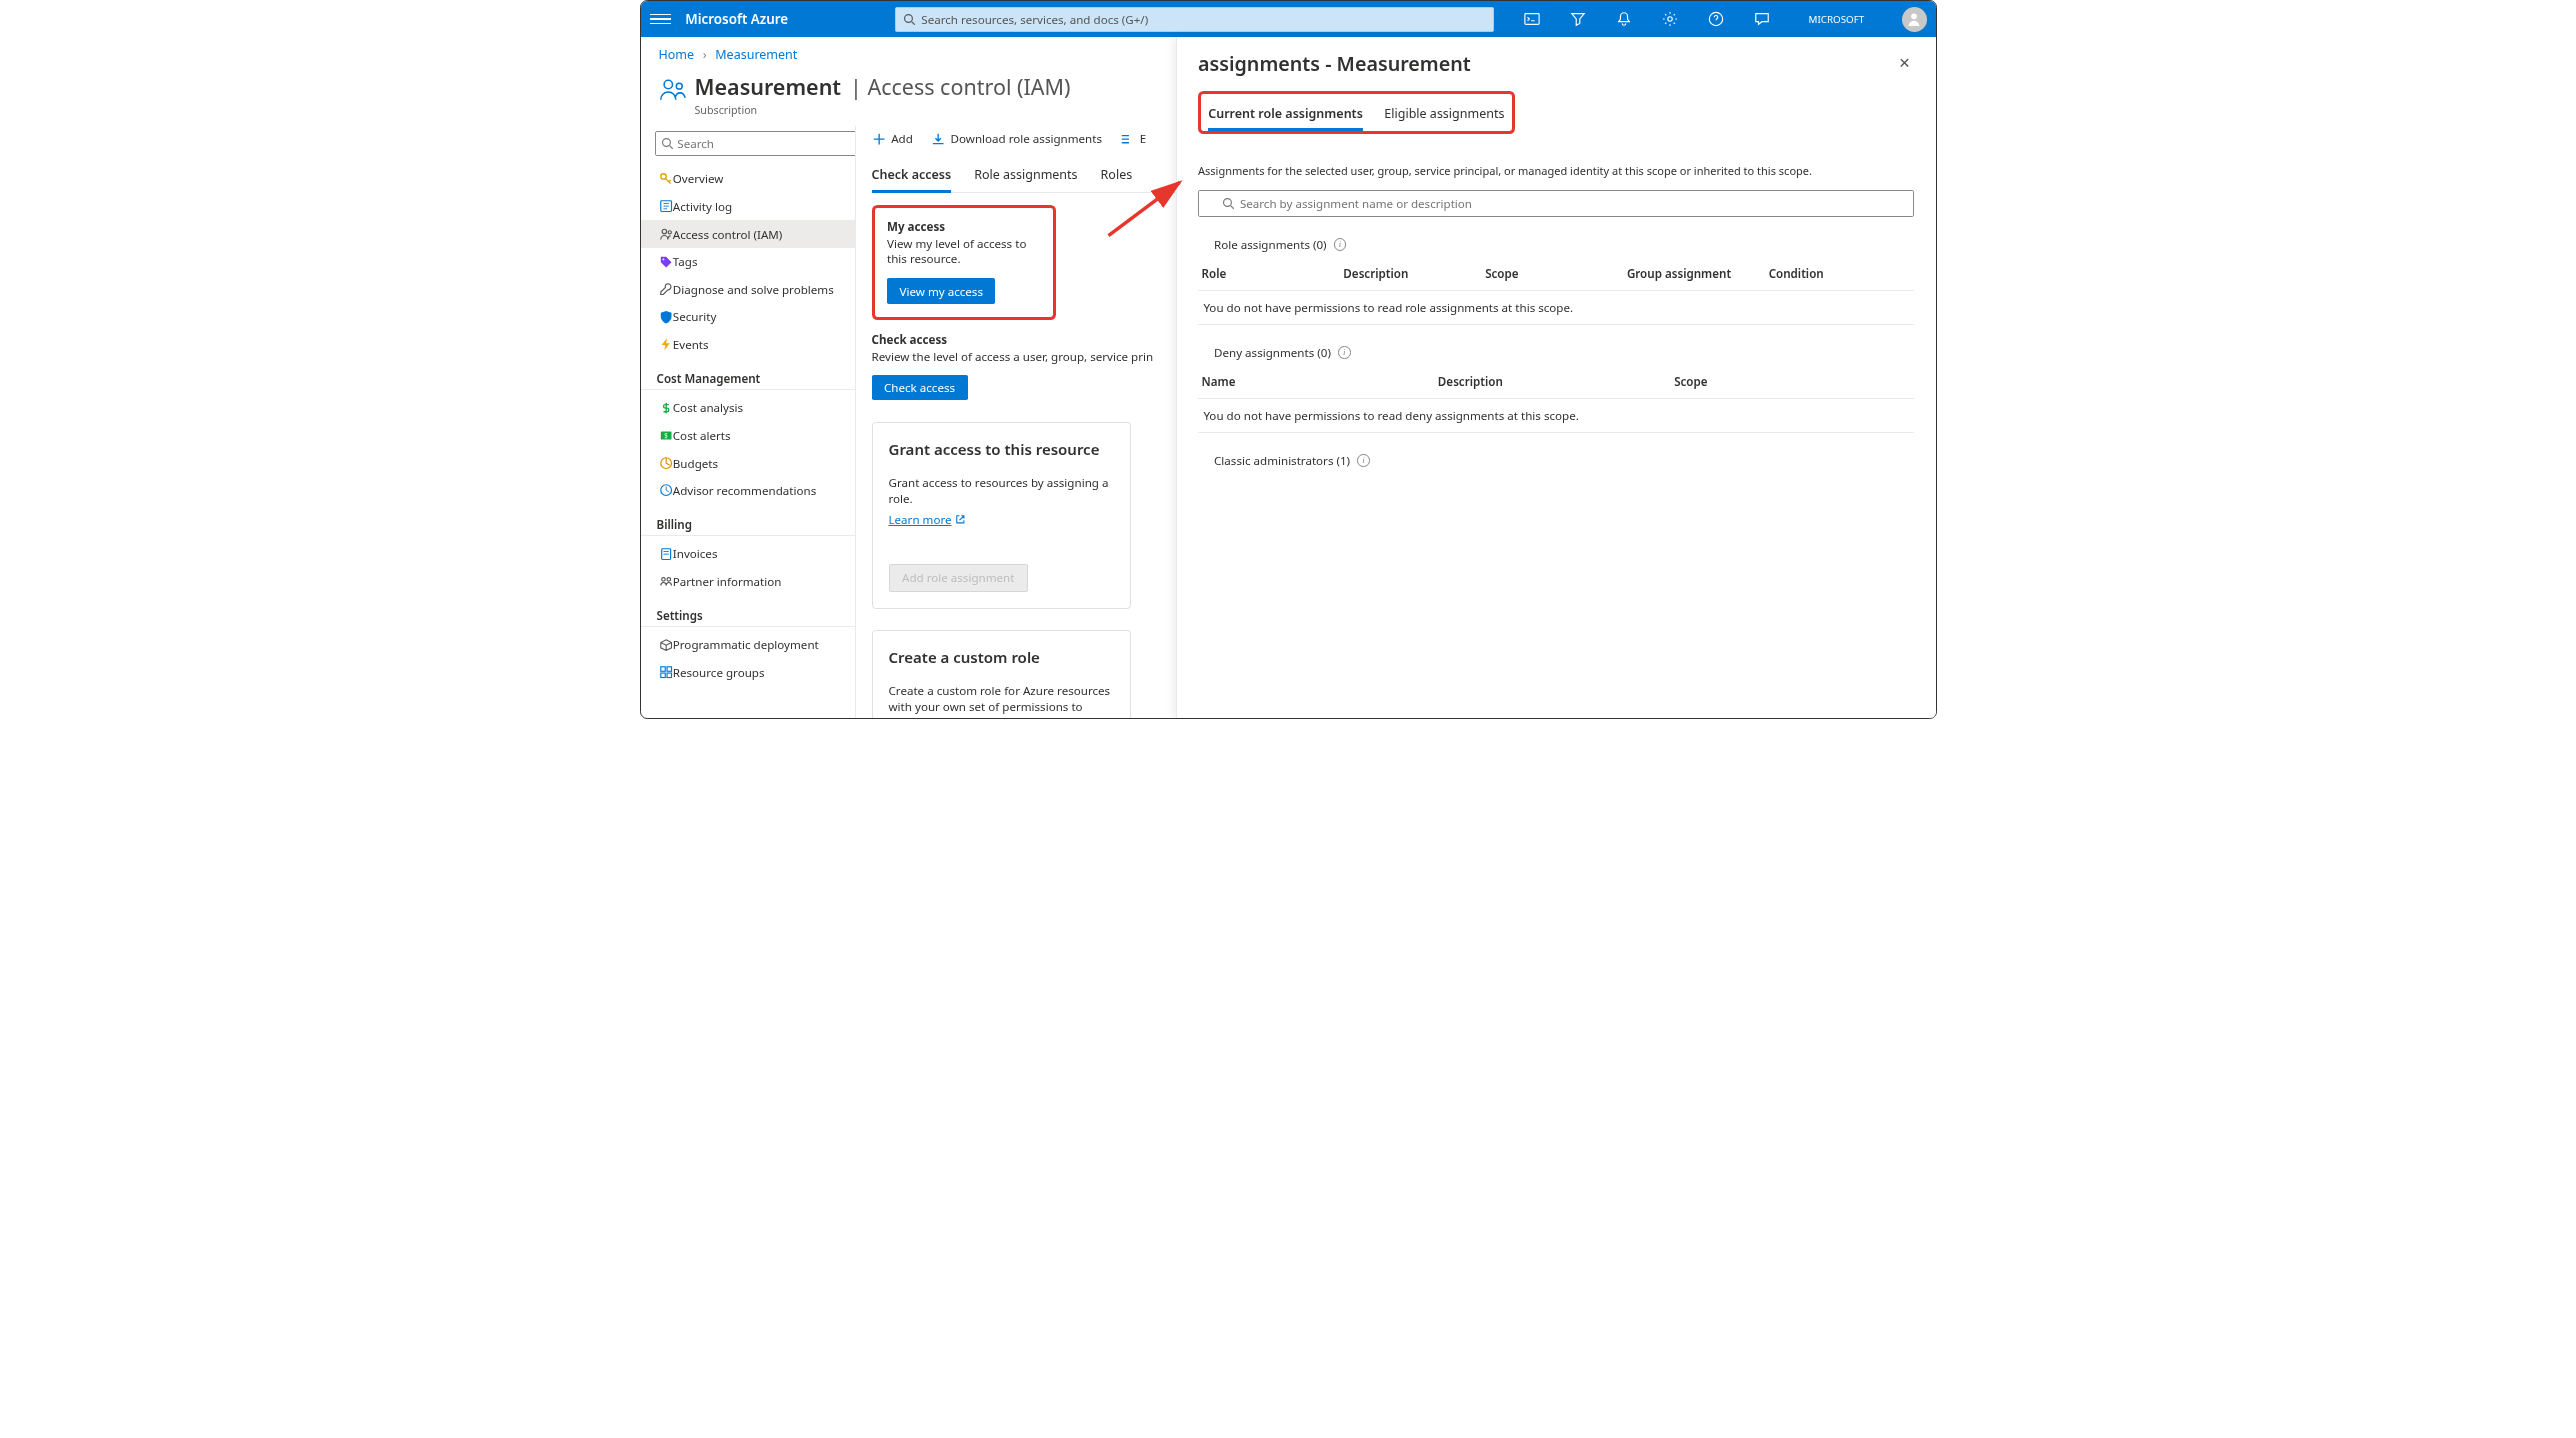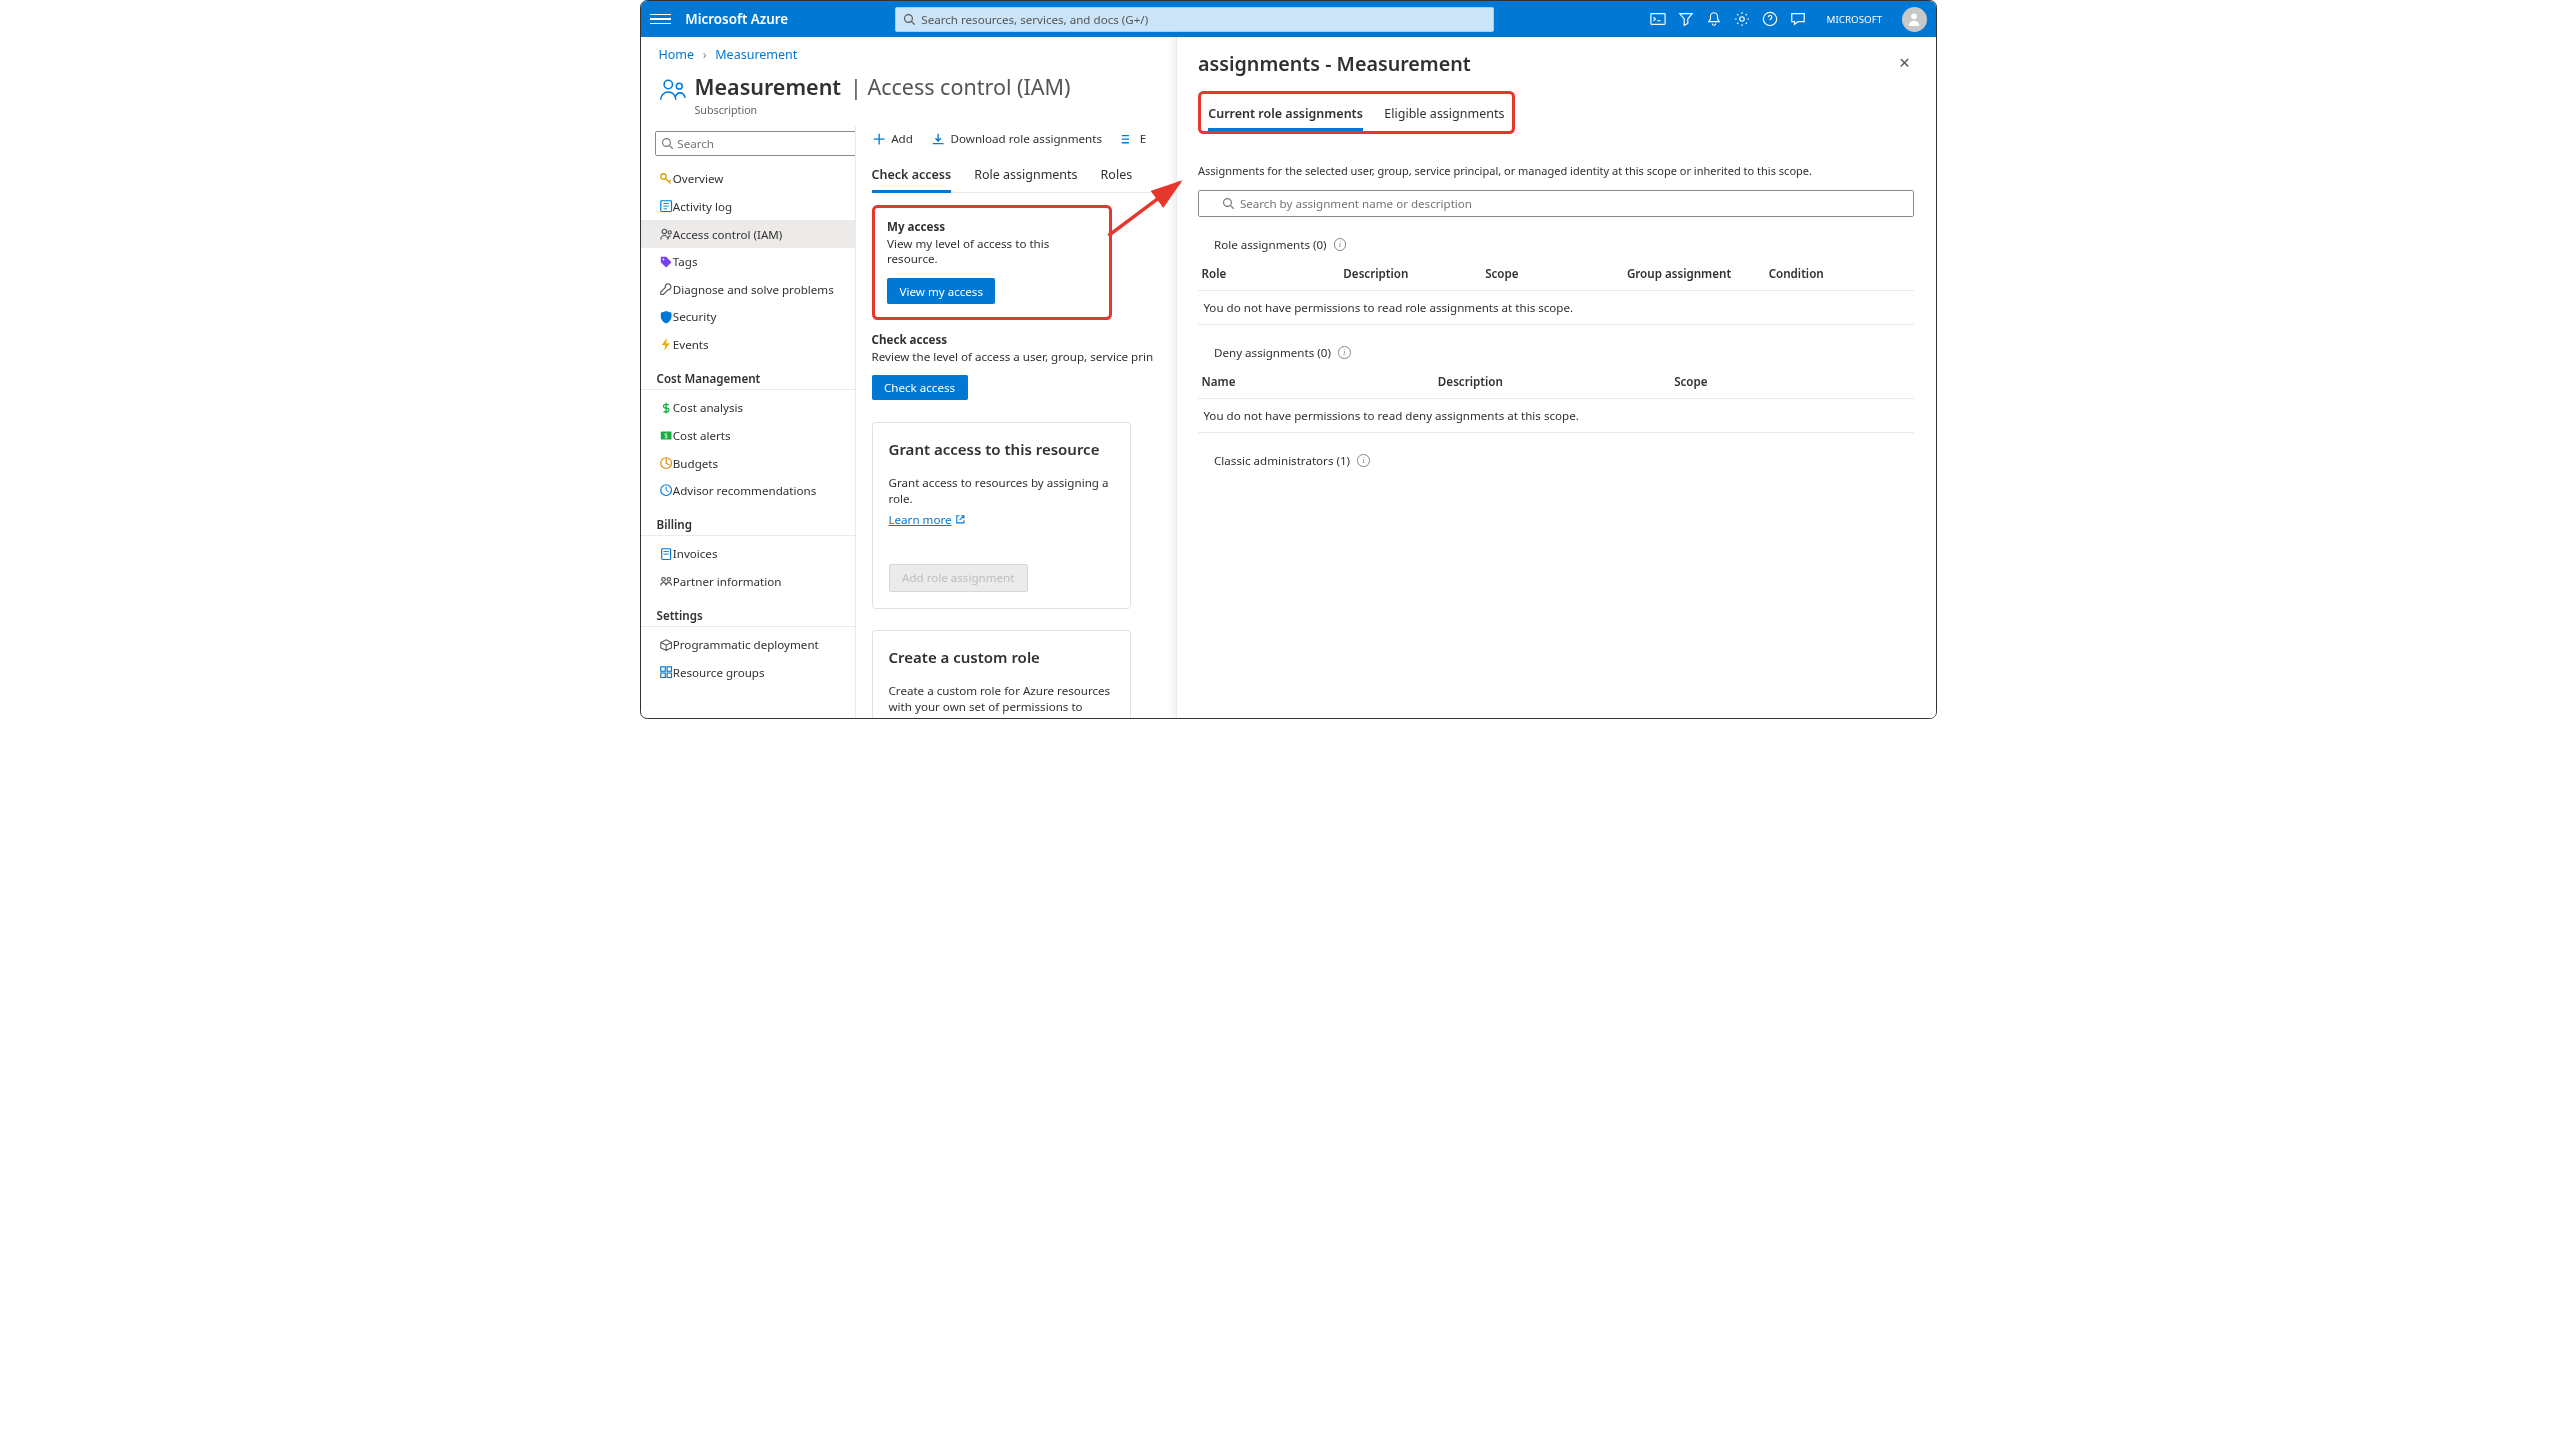--- a/index.html
+++ b/index.html
@@ -8,21 +8,21 @@
 
 
 .topbar { height: 36px; background: #0078d4; display: flex; align-items: center; color: #fff; padding: 0 9px; }
 .hamburger { width: 21.5px; height: 21.5px; display: flex; flex-direction: column; justify-content: center; gap: 2.7px; cursor: pointer; margin-right: 14.3px; }
 .hamburger span { height: 1.8px; background: #fff; display: block; }
 .brand { font-weight: 600; font-size: 13.4px; margin-right: 107px; }
 .topsearch { flex: 0 0 599px; background: #cce4f7; border: 0.9px solid #a3d0f0; border-radius: 1.8px; height: 25px; display: flex; align-items: center; padding: 0 7.2px; }
 .topsearch svg { width: 12.5px; height: 12.5px; margin-right: 5.4px; }
 .topsearch input { flex: 1; border: none; background: transparent; font-size: 11.6px; color: #333; outline: none; }
 .topsearch input::placeholder { color: #555; }
-.topicons { margin-left: auto; display: flex; align-items: center; gap: 12px; }
+.topicons { margin-left: auto; display: flex; align-items: center; gap: 30px; }
 .topicon { width: 16px; height: 16px; display: flex; align-items: center; justify-content: center; cursor: pointer; }
 .tenant { font-size: 9.8px; margin-left: 9px; margin-right: 7.2px; }
 .avatar { width: 25px; height: 25px; border-radius: 50%; background: #c8c8c8; display: flex; align-items: center; justify-content: center; }
 
 
 .breadcrumb { padding: 9px 18px 5.4px; font-size: 12.5px; }
 .breadcrumb a { color: #0078d4; text-decoration: none; }
 .breadcrumb .sep { color: #888; margin: 0 5.4px; }
 
 
@@ -47,21 +47,21 @@
 
 .main { flex: 1; padding: 5.4px 14.3px 0 16px; overflow: hidden; }
 .toolbar { display: flex; align-items: center; gap: 18px; font-size: 11.6px; color: #323130; padding-bottom: 12.5px; }
 .tool { display: flex; align-items: center; gap: 5.4px; cursor: pointer; }
 .tool svg { width: 14.3px; height: 14.3px; color: #0078d4; }
 .tabs { display: flex; gap: 23px; border-bottom: 0.9px solid #eaeaea; }
 .tab { padding: 7.2px 0 9px; font-size: 12.5px; cursor: pointer; color: #323130; position: relative; }
 .tab.active { font-weight: 600; }
 .tab.active::after { content: ''; position: absolute; left: 0; right: 0; bottom: -0.9px; height: 2.7px; background: #0078d4; }
 
-.redbox { border: 3.6px solid #e6372c; padding: 10.7px 12.5px 12.5px; margin-top: 12.5px; width: 240px; border-radius: 5.4px; position: relative; }
+.redbox { border: 3.6px solid #e6372c; padding: 10.7px 12.5px 12.5px; margin-top: 12.5px; width: 184px; border-radius: 5.4px; position: relative; }
 .redbox h4 { font-size: 11.6px; font-weight: 700; margin-bottom: 1.8px; }
 .redbox p { font-size: 11.6px; color: #323130; margin-bottom: 12.5px; }
 .btn-primary { background: #0078d4; color: #fff; border: none; padding: 5.4px 12.5px; font-size: 11.6px; cursor: pointer; border-radius: 1.8px; }
 .btn-disabled { background: #ebebeb; color: #bdbdbd; border: 0.9px solid #d6d6d6; padding: 5.4px 12.5px; font-size: 11.6px; border-radius: 1.8px; cursor: not-allowed; }
 
 .check-sect { margin-top: 12.5px; }
 .check-sect h4 { font-size: 11.6px; font-weight: 700; margin-bottom: 1.8px; }
 .check-sect p { font-size: 11.6px; margin-bottom: 10.7px; }
 
 .card { border: 0.9px solid #e1dfdd; border-radius: 3.6px; padding: 16px; margin-top: 21.5px; width: 259px; }

